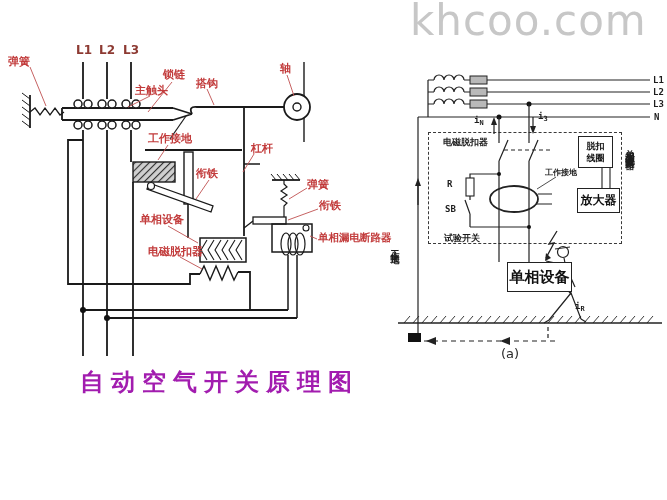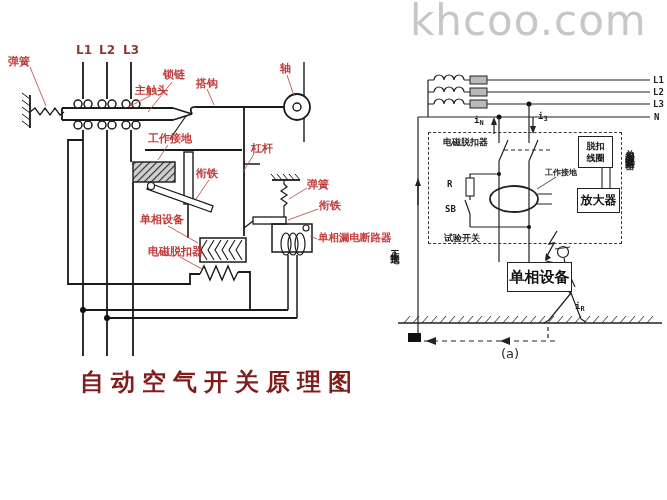--- a/index.html
+++ b/index.html
@@ -14,21 +14,21 @@
   .rlbl{position:absolute;color:#1d1d1d;font-size:9px;font-weight:bold;white-space:nowrap;
         line-height:10px;}
   .mono{font-family:"DejaVu Sans Mono",monospace;}
   .vtext{position:absolute;color:#1d1d1d;font-weight:bold;writing-mode:vertical-rl;
          text-orientation:upright;letter-spacing:2px;white-space:nowrap;}
   .box{position:absolute;border:1.3px solid #222;background:#fff;color:#111;
        display:flex;align-items:center;justify-content:center;text-align:center;
        font-weight:bold;z-index:3;margin-left:25px;}
   .dashedbox{position:absolute;left:428px;top:132px;width:192px;height:110px;
              border:1.2px dashed #3a3a3a;z-index:1;}
-  .title{position:absolute;left:80px;top:366px;font-size:24px;font-weight:bold;color:#7f1d1d;
+  .title{position:absolute;left:80px;top:366px;font-size:24px;font-weight:bold;color:#a21caf;
          letter-spacing:7px;font-family:"DejaVu Serif",serif;white-space:nowrap;text-align:center;}
   .caption{position:absolute;left:501px;top:346px;font-size:13px;color:#2a2a2a;}
   sub.cur{font-size:7px;vertical-align:-2px;}
   .z3{z-index:3}
 </style>
 </head>
 <body>
 
 <div id="canvas">
 

